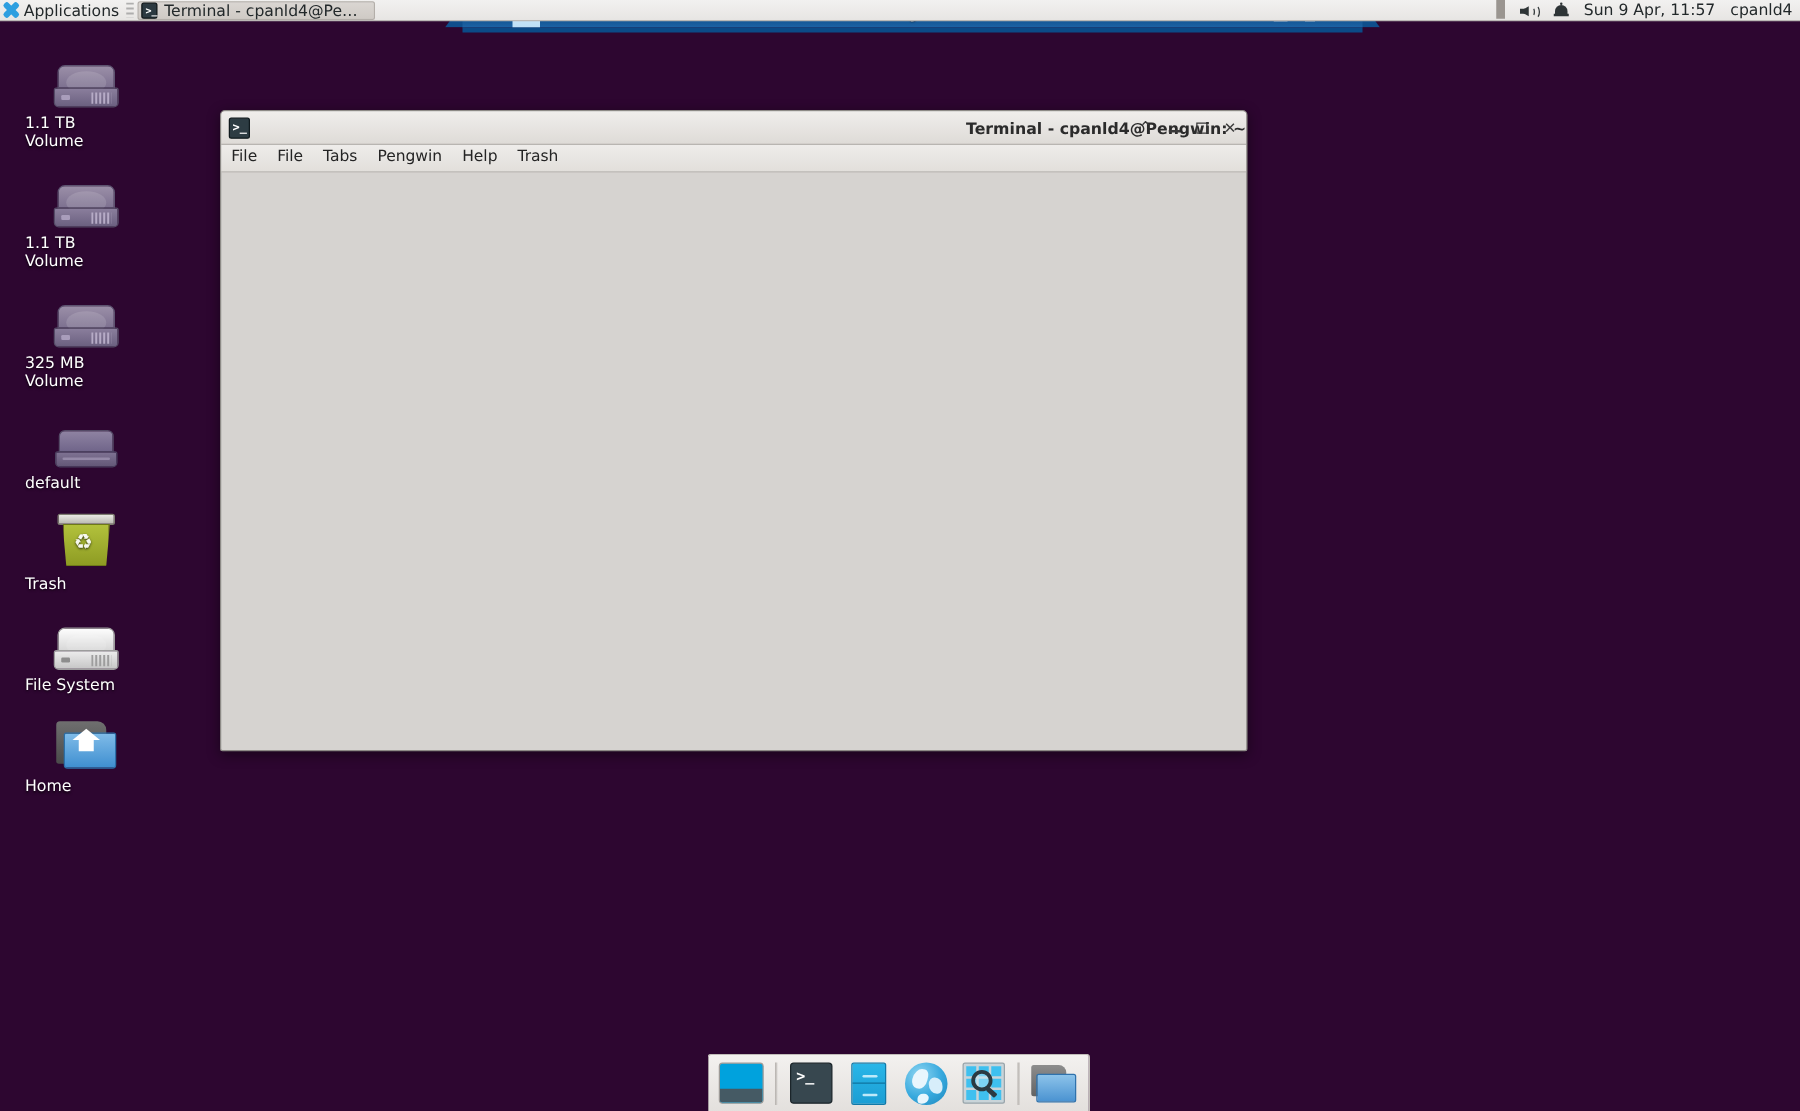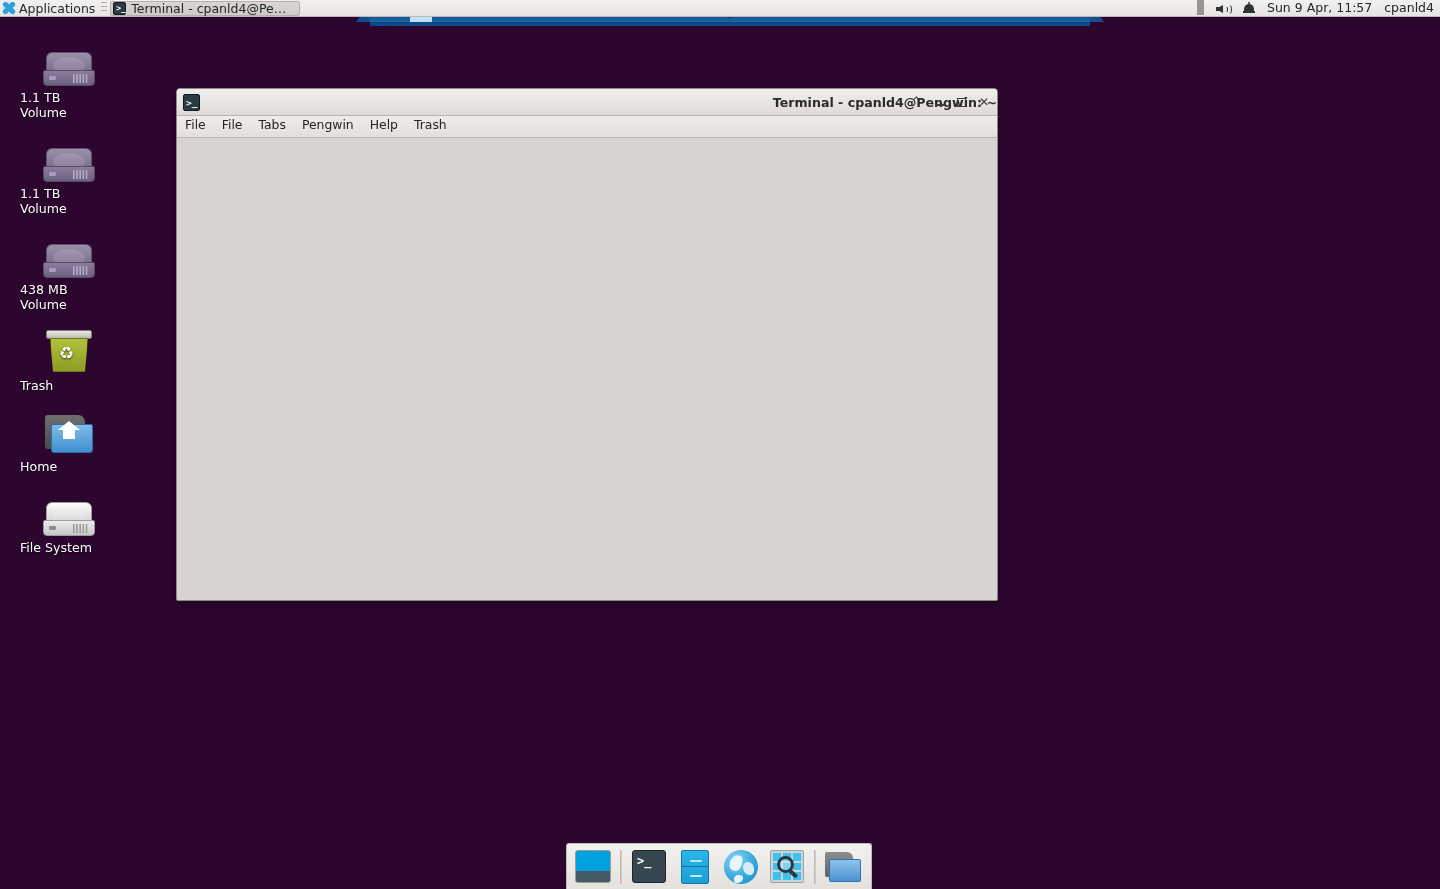--- a/index.html
+++ b/index.html
@@ -823,65 +823,76 @@
     <div class="glyph">
       <div class="hdd">
           <div class="top"></div>
           <div class="base">
             <div class="led"></div>
             <div class="vents"></div>
           </div>
         </div>
     </div>
     <div class="caption">
-      <div>438 MB</div>
+      <div>325 MB</div>
       <div>Volume</div>
     </div>
   </div>
 
+  <div class="desk-icon">
+    <div class="glyph">
+      <div class="flatdrive">
+          <div class="top"></div>
+          <div class="slot"></div>
+        </div>
+    </div>
+    <div class="caption">
+      <div>default</div>
+    </div>
+  </div>
 
   <div class="desk-icon">
     <div class="glyph">
       <div class="trashbin">
           <div class="lid"></div>
           <div class="body"></div>
           <div class="recycle">♻</div>
         </div>
     </div>
     <div class="caption">
       <div>Trash</div>
-    </div>
-  </div>
-
-  <div class="desk-icon">
-    <div class="glyph">
-      <div class="homefolder">
-        <div class="back"></div>
-          <div class="front"></div>
-        <div class="house"></div>
-          <div class="house-body"></div>
-      </div>
-    </div>
-    <div class="caption">
-      <div>Home</div>
     </div>
   </div>
 
   <div class="desk-icon">
     <div class="glyph">
       <div class="hdd hdd-white">
           <div class="top"></div>
           <div class="base">
             <div class="led"></div>
             <div class="vents"></div>
           </div>
         </div>
     </div>
     <div class="caption">
       <div>File System</div>
+    </div>
+  </div>
+
+  <div class="desk-icon">
+    <div class="glyph">
+      <div class="homefolder">
+        <div class="back"></div>
+          <div class="front"></div>
+        <div class="house"></div>
+          <div class="house-body"></div>
+      </div>
+    </div>
+    <div class="caption">
+      <div>Home</div>
     </div>
   </div>
 
 </div>
 
 <div id="terminal-window">
 
   <div class="term-titlebar">
     <div class="term-appicon">
         <span>&gt;_</span>

